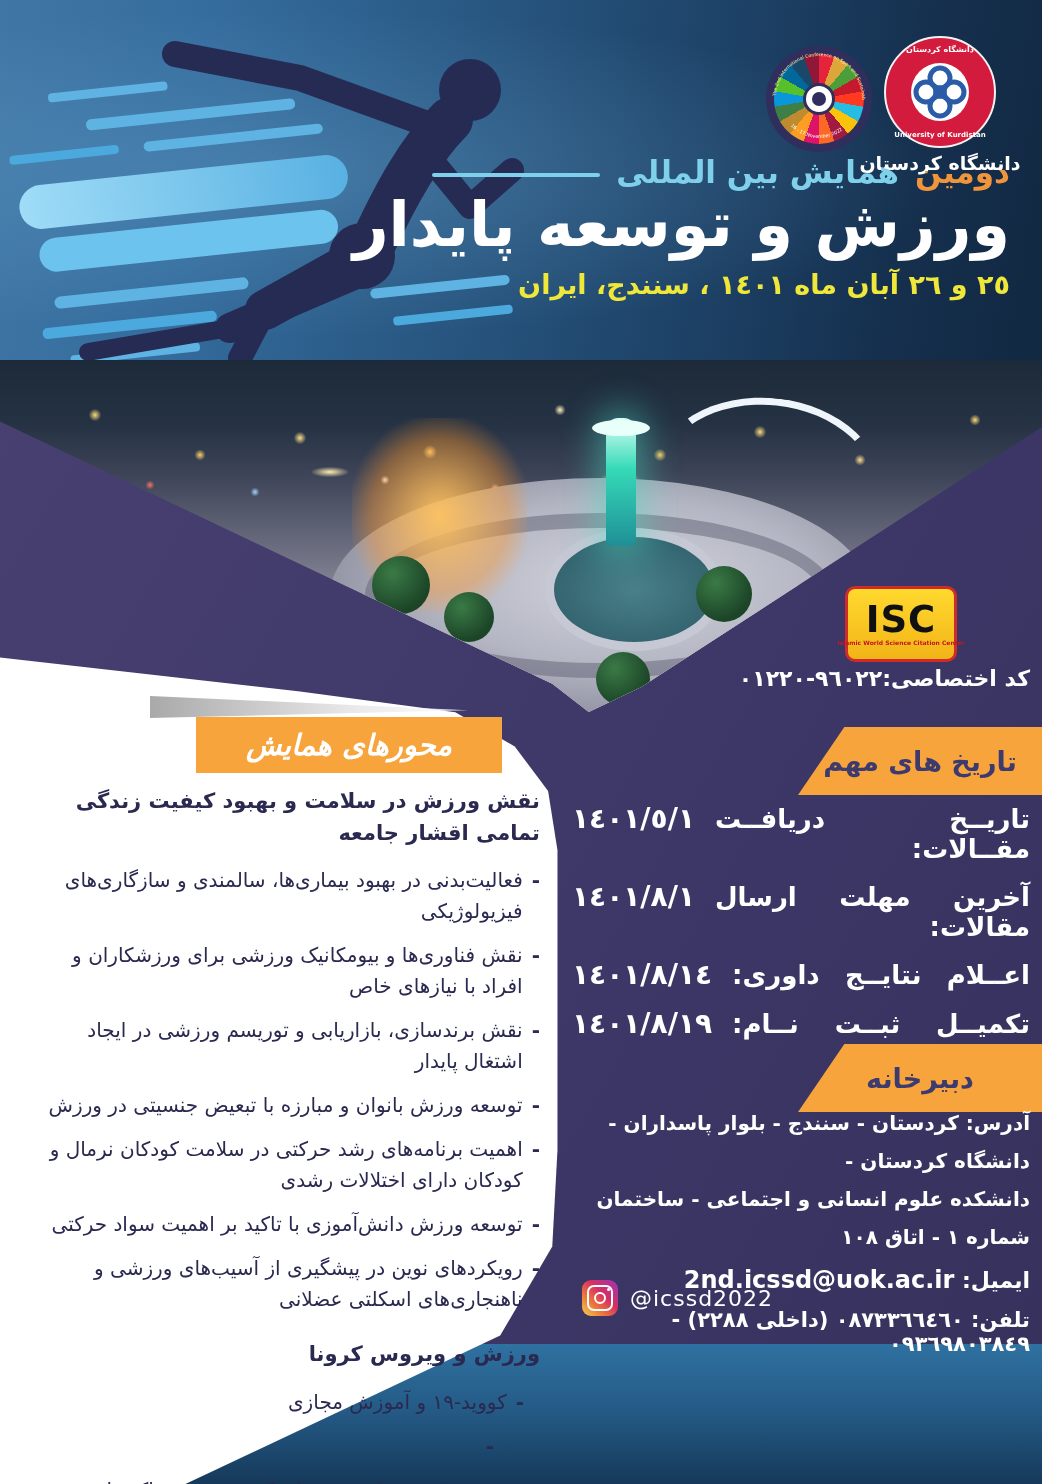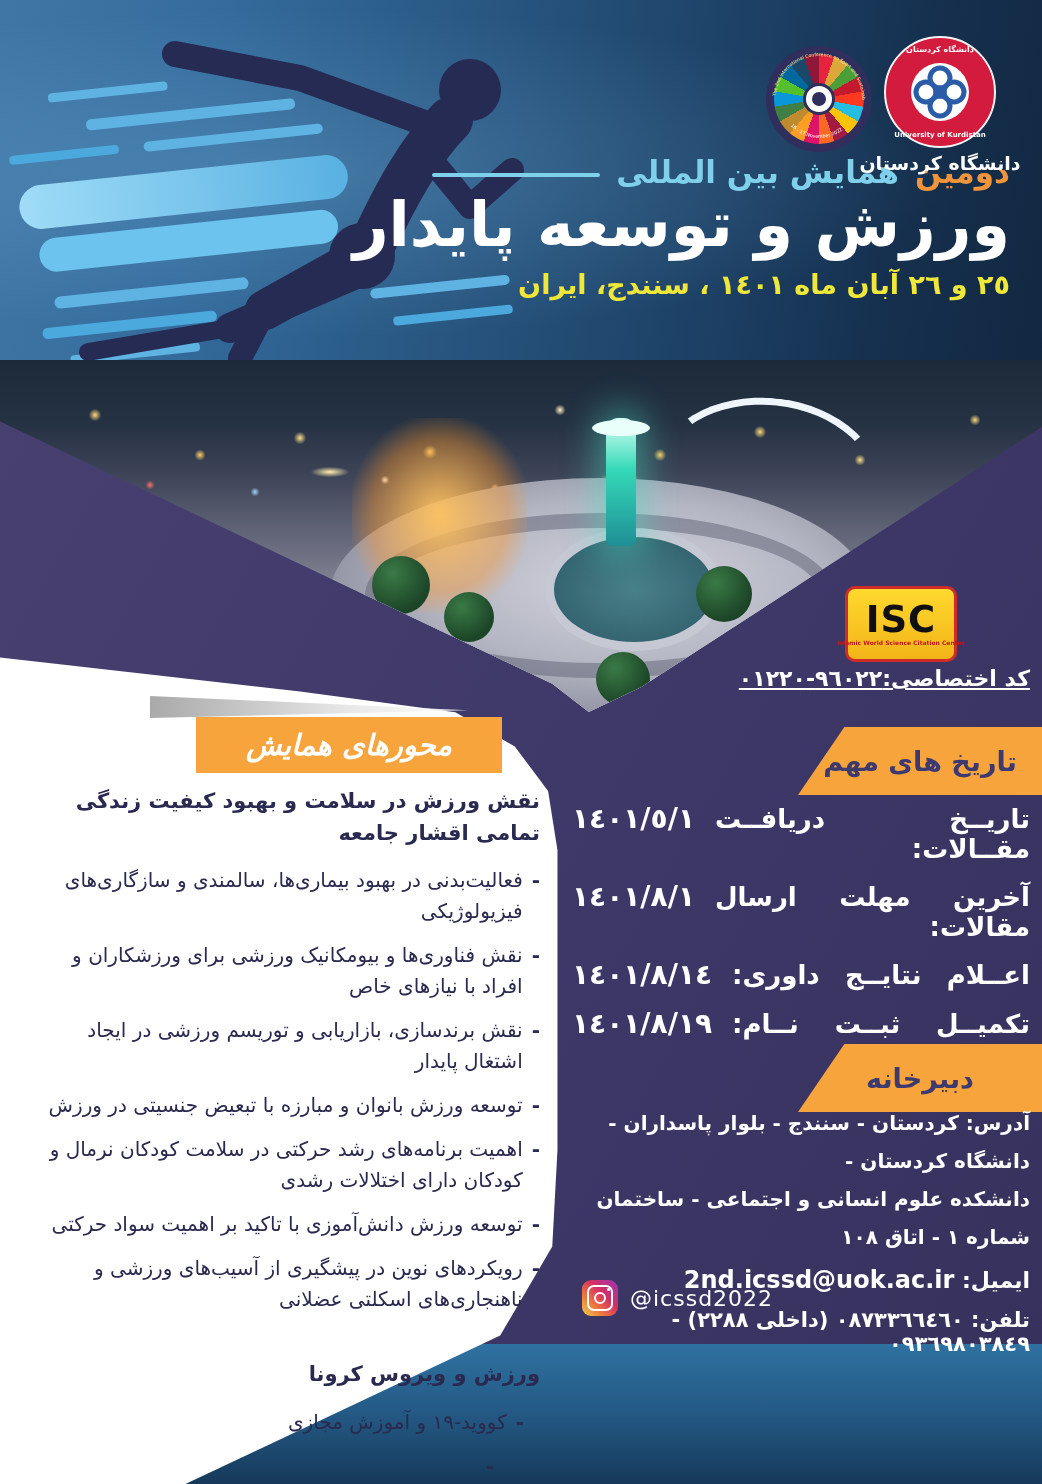--- a/index.html
+++ b/index.html
@@ -101,32 +101,32 @@
     background:linear-gradient(90deg,#9a9a9a,#e6e6e6 65%,#fff);
     clip-path:polygon(0 15%,100% 70%,0 100%);}
 
   
   .topics-header{position:absolute;left:196px;top:717px;width:306px;height:56px;background:#f8a43c;
     color:#fff;font-size:29px;font-weight:bold;display:flex;align-items:center;justify-content:center;direction:rtl;font-style:italic;}
   .topics{position:absolute;left:26px;top:786px;width:514px;direction:rtl;text-align:right;color:#2a2950;}
   .t-head{font-size:21px;font-weight:bold;margin-bottom:16px;line-height:1.5;}
   .t-item{display:flex;gap:9px;font-size:20px;margin-bottom:13px;line-height:1.55;}
   .t-item .dash{font-weight:bold;}
-  .g2{margin-top:44px;}
+  .g2{margin-top:24px;}
   .ind1{margin-right:16px;}
   .ind2{margin-right:46px;}
   .ind3{margin-right:72px;}
 
   
   .isc-badge{position:absolute;left:845px;top:586px;width:106px;height:70px;border:3px solid #cf2b28;
     border-radius:10px;background:linear-gradient(180deg,#ffd92e,#f2b418);
     display:flex;flex-direction:column;align-items:center;justify-content:center;gap:1px;}
   .isc-acronym{font-size:37px;font-weight:bold;color:#101010;line-height:.95;letter-spacing:1px;}
   .isc-sub{font-size:6px;color:#c2191e;font-weight:bold;white-space:nowrap;}
-  .isc-code{position:absolute;right:12px;top:666px;direction:rtl;color:#fff;font-size:22px;font-weight:bold;text-decoration:underline;}
+  .isc-code{position:absolute;right:12px;top:666px;direction:rtl;color:#fff;font-size:22px;font-weight:bold;}
 
   .band{position:absolute;right:0;width:244px;height:68px;background:#f8a43c;
     clip-path:polygon(19% 0,100% 0,100% 100%,0 100%);
     display:flex;align-items:center;justify-content:center;
     color:#3c3a6e;font-size:27px;font-weight:bold;direction:rtl;}
   .band-dates{top:727px;}
   .band-secr{top:1044px;}
 
   .dates-rows{position:absolute;right:12px;left:572px;top:802px;direction:rtl;color:#fff;font-weight:bold;}
   .d-row{display:flex;align-items:baseline;margin-bottom:16px;font-size:26px;}

